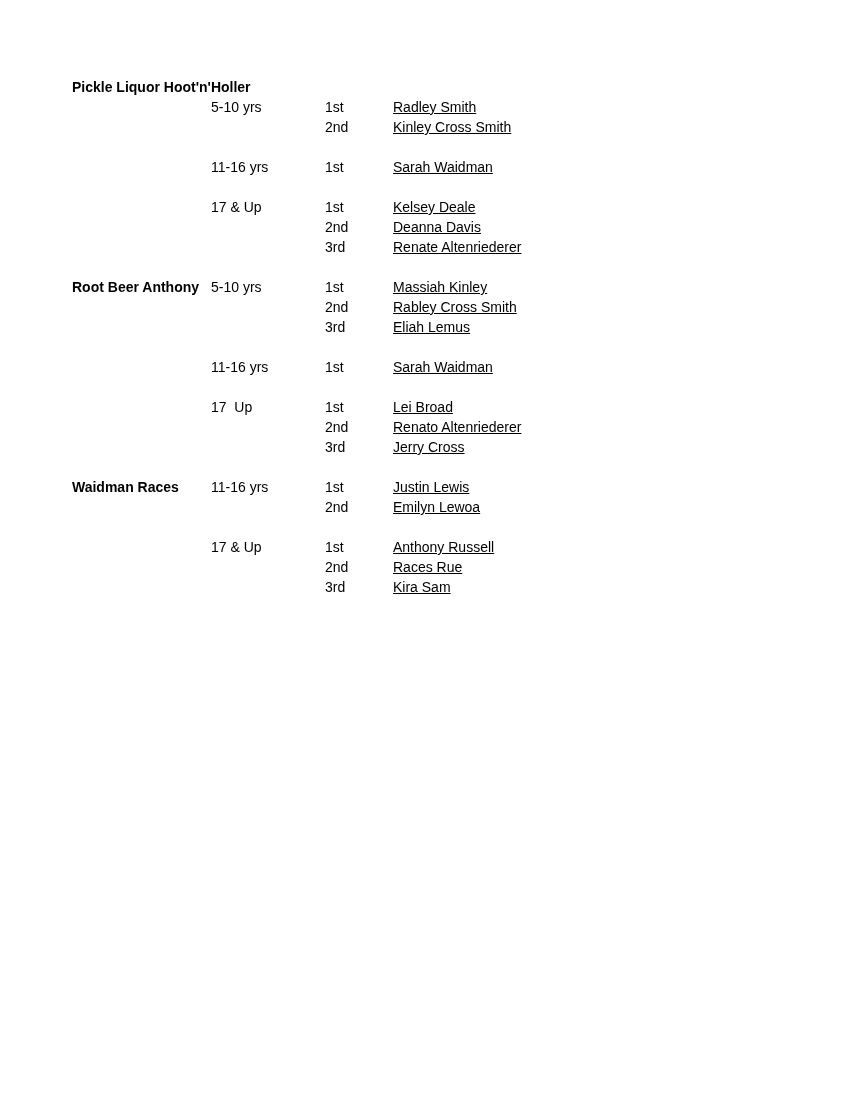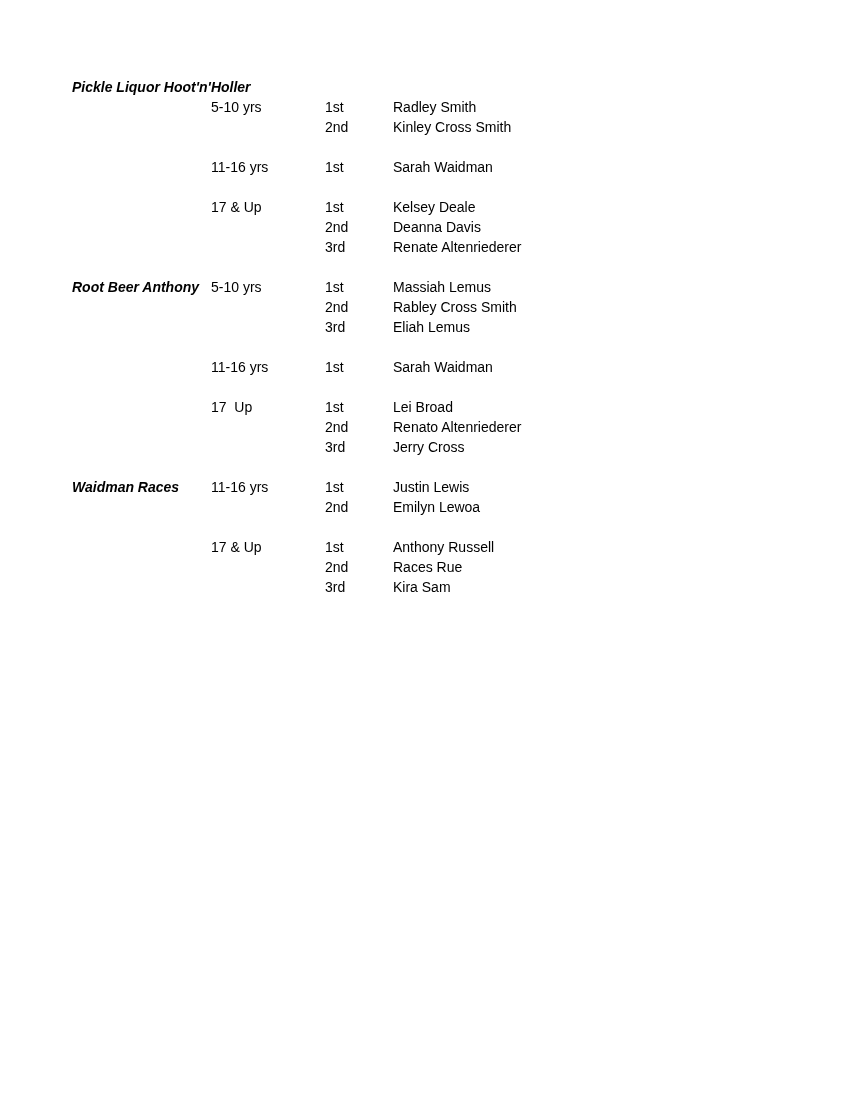--- a/index.html
+++ b/index.html
@@ -21,24 +21,24 @@
     left: 72px;
     top: 77px;
     right: 40px;
   }
   .row {
     display: flex;
     height: 20px;
     line-height: 20px;
     align-items: baseline;
   }
-  .c1 { flex: 0 0 139px; width: 139px; font-weight: bold; white-space: nowrap; overflow: visible; font-style: italic; }
+  .c1 { flex: 0 0 139px; width: 139px; font-weight: bold; white-space: nowrap; overflow: visible; }
   .c2 { flex: 0 0 79px;  width: 79px;  white-space: pre; }
   .c3 { flex: 0 0 68px;  width: 68px;  white-space: nowrap; margin-left: 35px; }
-  .c4 { white-space: nowrap; }
+  .c4 { white-space: nowrap; text-decoration: underline; }
   .spacer { height: 20px; }
 </style>
 </head>
 <body>
 
 <div class="content">
 
   <div class="row">
     <span class="c1">Pickle Liquor Hoot'n'Holler</span>
   </div>
@@ -85,21 +85,21 @@
     <span class="c3">3rd</span>
     <span class="c4">Renate Altenriederer</span>
   </div>
 
   <div class="spacer"></div>
 
   <div class="row">
     <span class="c1">Root Beer Anthony</span>
     <span class="c2">5-10 yrs</span>
     <span class="c3">1st</span>
-    <span class="c4">Massiah Lemus</span>
+    <span class="c4">Massiah Kinley</span>
   </div>
   <div class="row">
     <span class="c1"></span>
     <span class="c2"></span>
     <span class="c3">2nd</span>
     <span class="c4">Rabley Cross Smith</span>
   </div>
   <div class="row">
     <span class="c1"></span>
     <span class="c2"></span>

